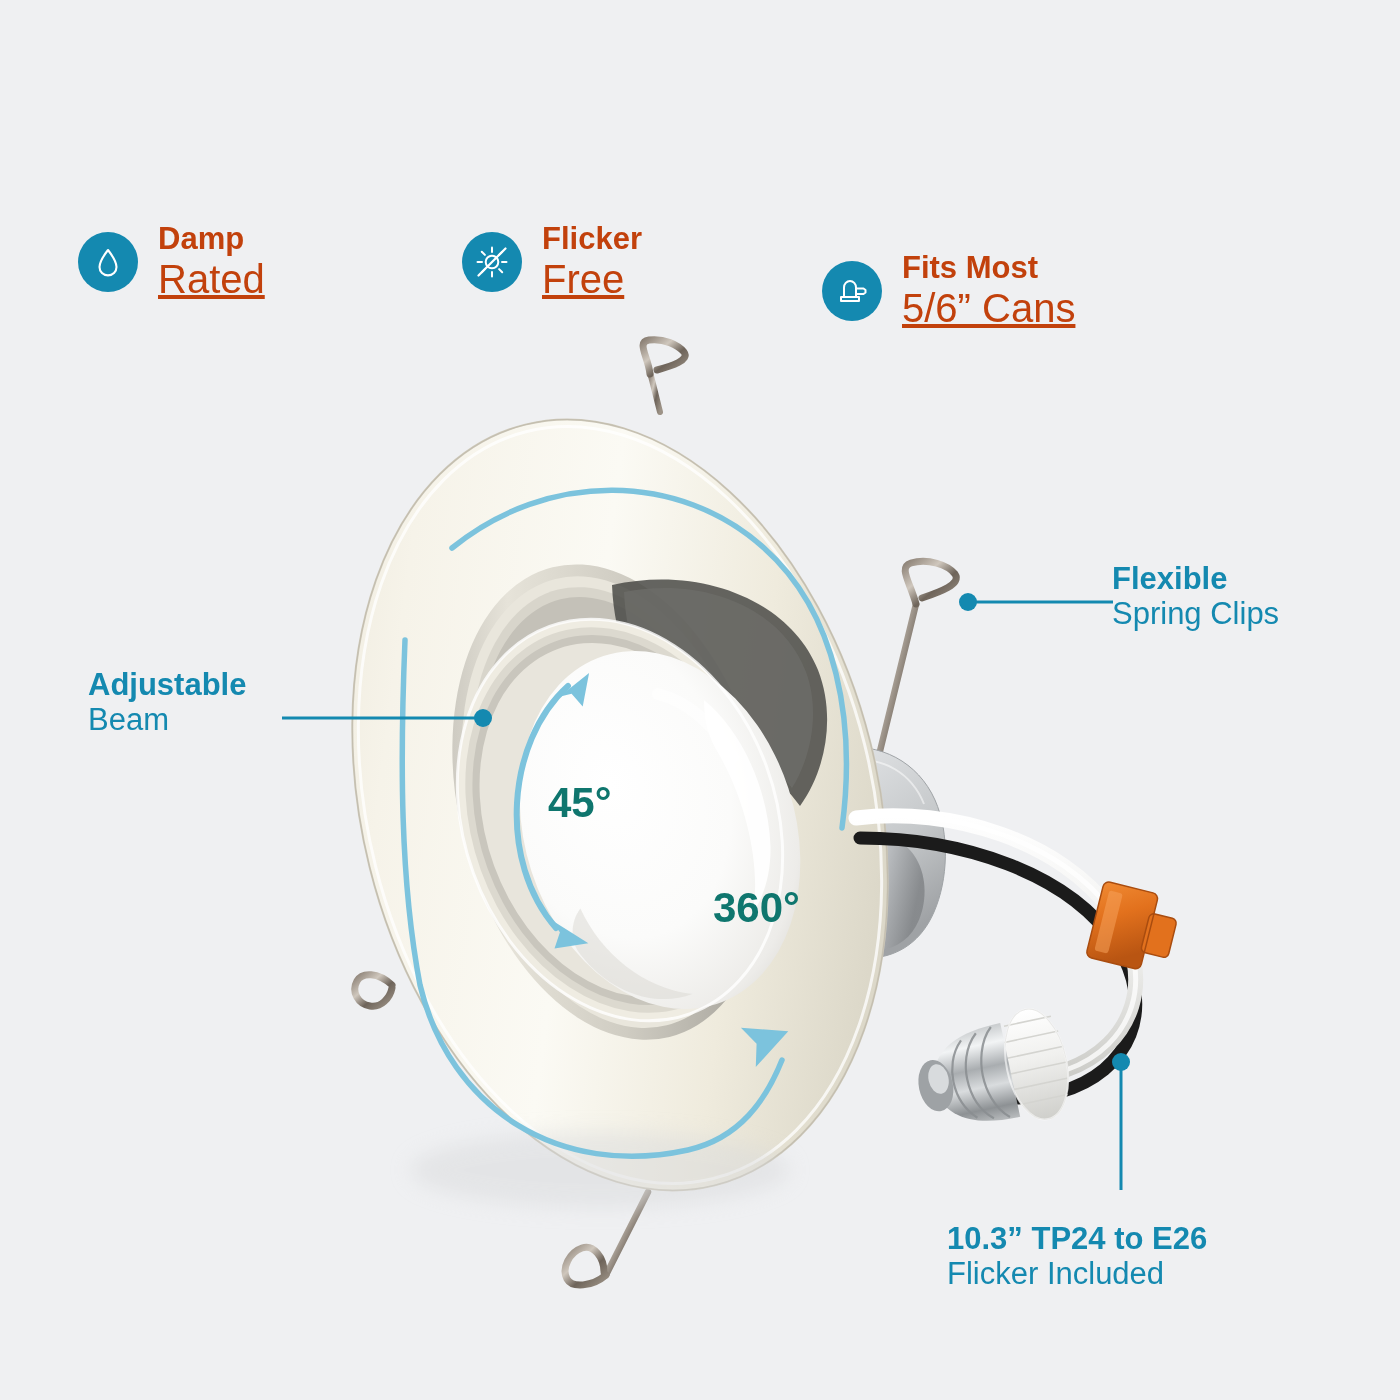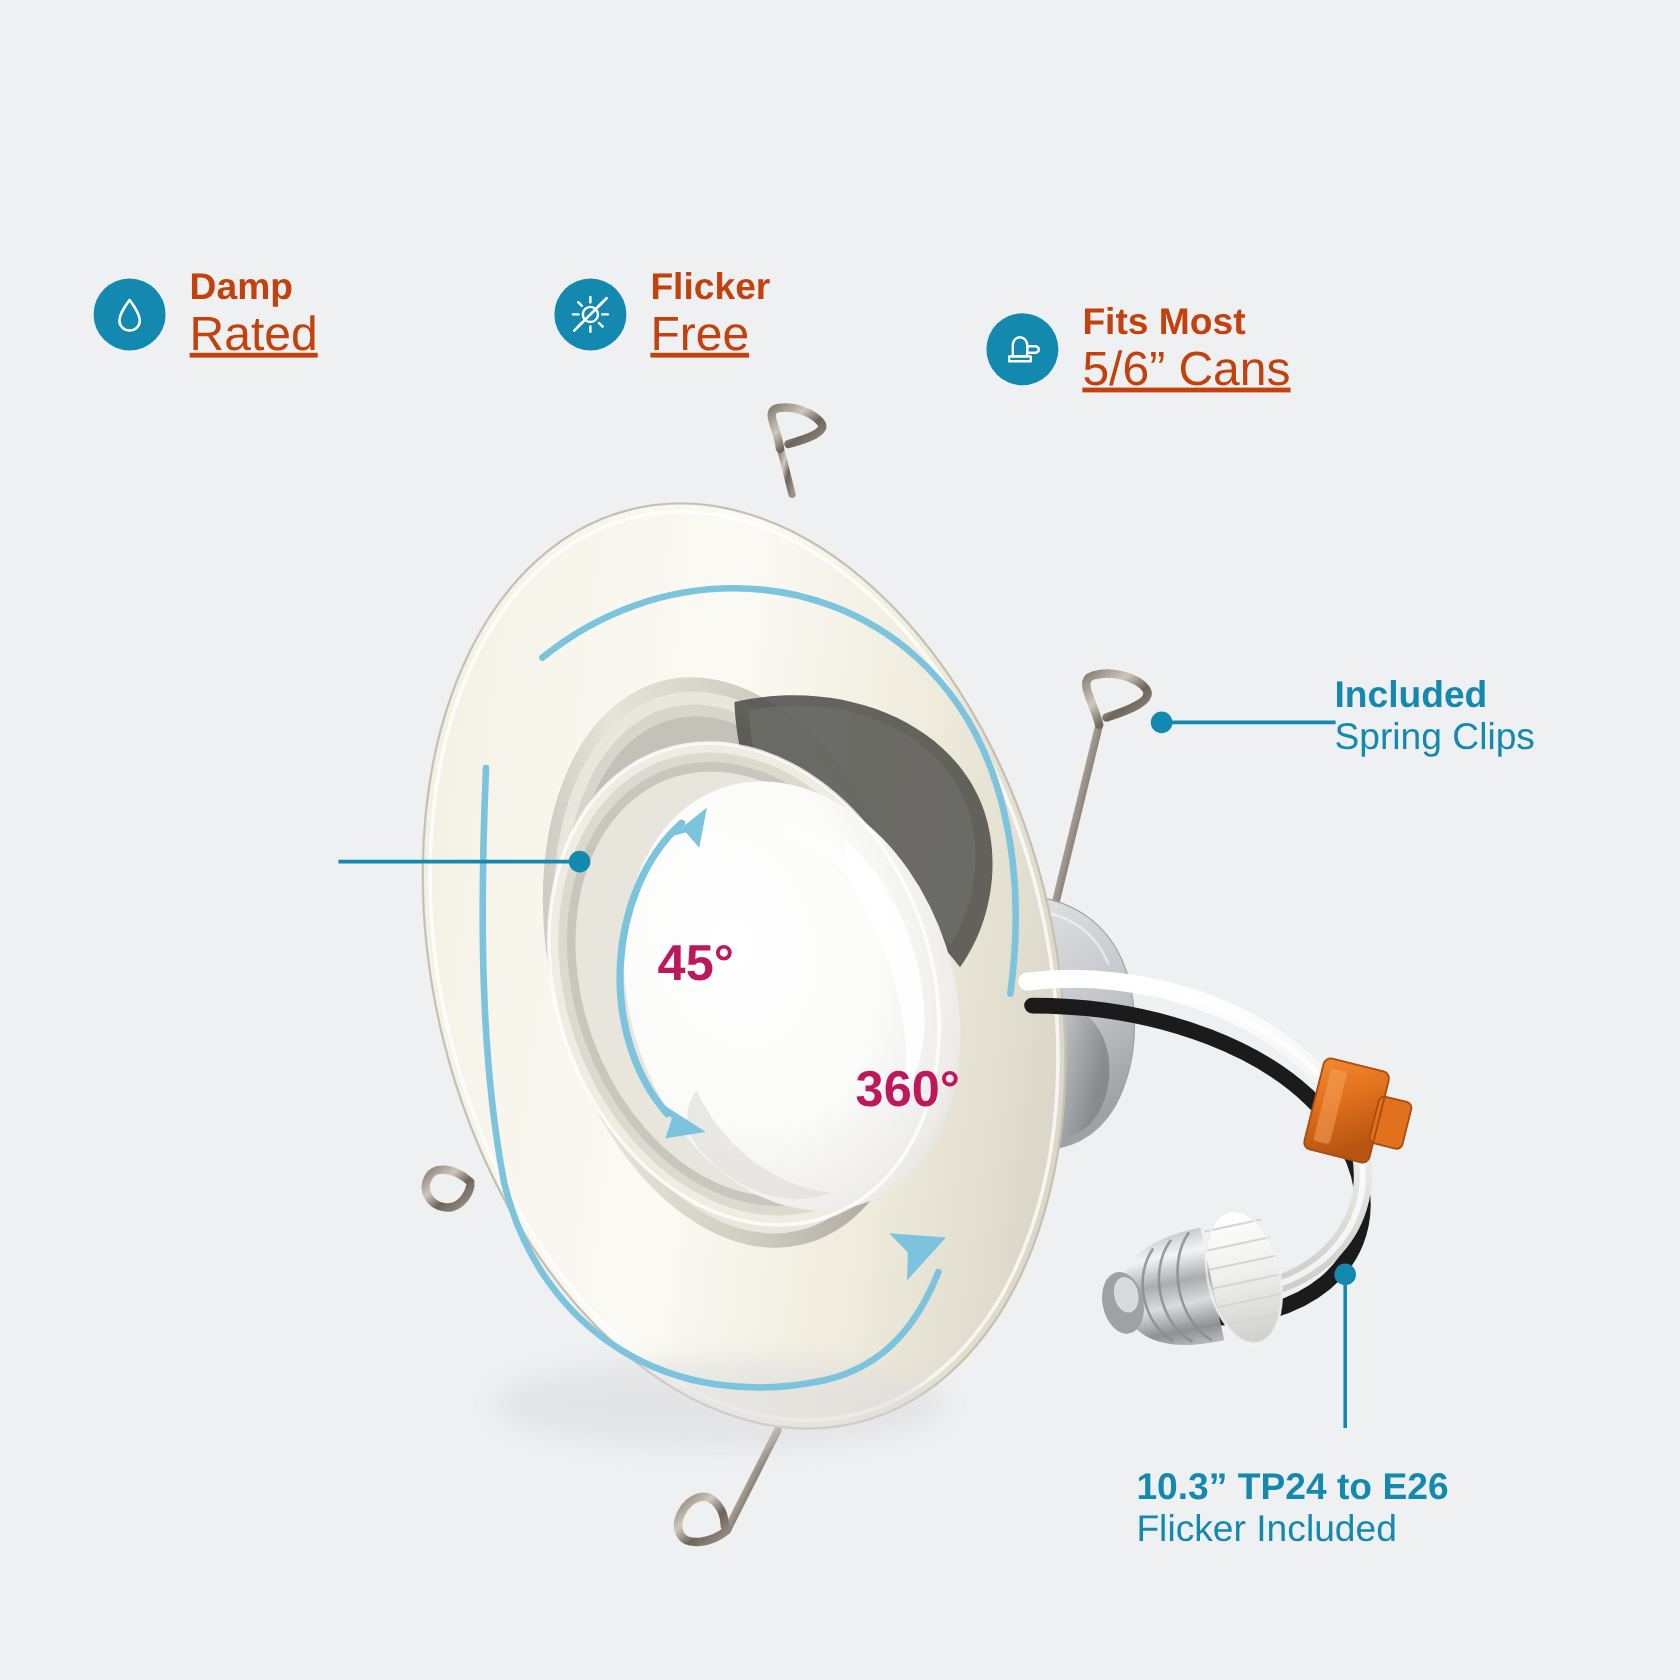--- a/index.html
+++ b/index.html
@@ -77,21 +77,21 @@
   #product-stage {
     position: absolute;
     left: 0; top: 0;
     width: 1400px; height: 1400px;
     pointer-events: none;
   }
 
   
   .angle-label {
     position: absolute;
-    color: #be185d;
+    color: #0f766e;
     font-weight: bold;
     letter-spacing: 0px;
   }
   #angle-45  { left: 548px; top: 779px; font-size: 42px; }
   #angle-360 { left: 713px; top: 884px; font-size: 42px; }
 </style>
 </head>
 <body>
 
 <div id="root">
@@ -369,23 +369,27 @@
   <svg class="leader" style="left:955px; top:584px; width:160px; height:40px;" viewBox="0 0 160 40">
     <circle cx="13" cy="18" r="9" fill="#1489b0"></circle>
     <line x1="18" y1="18" x2="158" y2="18" stroke="#1489b0" stroke-width="3"></line>
   </svg>
 
   <svg class="leader" style="left:1100px; top:1050px; width:44px; height:150px;" viewBox="0 0 44 150">
     <circle cx="21" cy="12" r="9" fill="#1489b0"></circle>
     <line x1="21" y1="16" x2="21" y2="140" stroke="#1489b0" stroke-width="3"></line>
   </svg>
 
+  <div class="callout" id="callout-adjustable">
+    <span class="l1">Adjustable</span>
+    <span class="l2">Beam</span>
+  </div>
 
   <div class="callout" id="callout-flexible">
-    <span class="l1">Included</span>
+    <span class="l1">Flexible</span>
     <span class="l2">Spring Clips</span>
   </div>
 
   <div class="callout" id="callout-adapter">
     <span class="l1">10.3” TP24 to E26</span>
     <span class="l2">Flicker Included</span>
   </div>
 
 </div>
 

